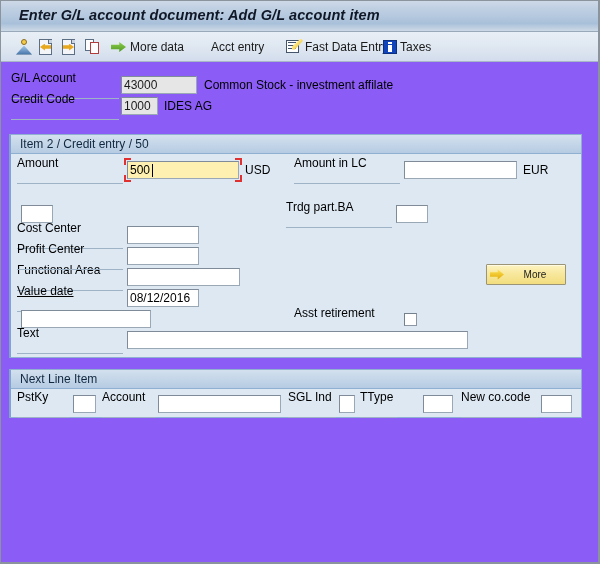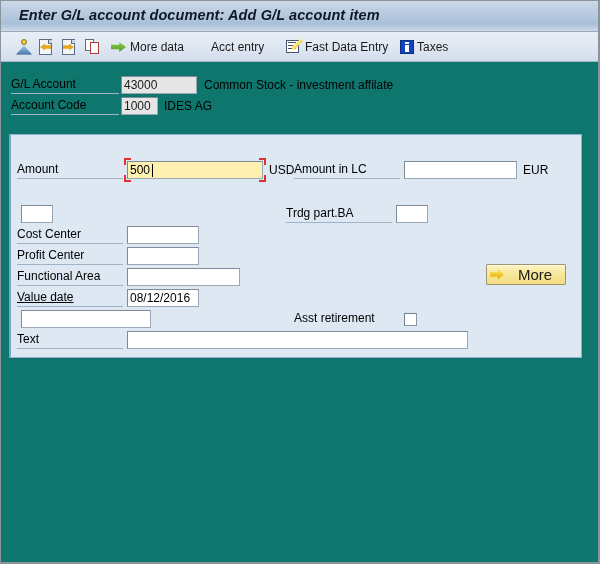--- a/index.html
+++ b/index.html
@@ -17,21 +17,21 @@
   }
   .window {
     position: absolute;
     left: 0; top: 0;
     width: 600px;
     height: 564px;
     box-sizing: border-box;
     border: 1px solid #8b949c;
     border-right: 2px solid #8b949c;
     border-bottom: 2px solid #8b949c;
-    background: #0f766e;
+    background: #8b5cf6;
   }
   
   .titlebar {
     position: absolute;
     left: 0; top: 0;
     width: 597px;
     height: 31px;
     background: linear-gradient(to bottom, #ced9e7 0%, #c3d2e4 18%, #b4c8de 52%, #a9c0da 75%, #cdd9e6 100%);
     border-bottom: 1px solid #9aa9ba;
     box-sizing: border-box;
@@ -165,21 +165,21 @@
     height: 20px;
     display: flex;
     align-items: center;
   }
   .lbl {
     font-size: 12px;
     color: #000000;
     line-height: 14px;
     border-bottom: 1px solid #9fb3c6;
     white-space: nowrap;
-    padding-bottom: 2px;
+    padding-bottom: 13px;
   }
   .lbl.plain { border-bottom: none; }
 
   .fld {
     box-sizing: border-box;
     height: 18px;
     border: 1px solid #9aa7b4;
     border-top-color: #7f8b98;
     border-left-color: #7f8b98;
     background: #ffffff;
@@ -255,21 +255,21 @@
   
   .btn {
     position: absolute;
     box-sizing: border-box;
     height: 21px;
     background: linear-gradient(to bottom, #fdf3c0 0%, #f7e79a 50%, #f2dd7e 100%);
     border: 1px solid #9b9477;
     border-radius: 1px;
     display: flex;
     align-items: center;
-    font-size: 15px;
+    font-size: 10px;
     color: #1b1b1b;
     cursor: default;
     box-shadow: inset 0 1px 0 #fffbe2;
   }
   .btn .btn-label {
     flex: 1;
     text-align: center;
     white-space: nowrap;
   }
   .btn .btn-ico {
@@ -359,52 +359,55 @@
 
     <div class="tb-item" style="left:283px;">
       <span class="ico ico-fast">
         <span class="sheet2"></span>
           <span class="lines"></span>
           <span class="pencil"></span>
       </span>
       <span class="tb-label">Fast Data Entry</span>
     </div>
 
-    <div class="tb-item" style="left:397px;justify-content:flex-end;">
+    <div class="tb-item" style="left:380px;justify-content:flex-end;">
       <span class="ico ico-info">
         <span class="box"></span>
           <span class="bar1"></span>
           <span class="bar2"></span>
       </span>
       <span class="tb-label">Taxes</span>
     </div>
   </div>
 
   <div class="hdr">
 
     <div class="row" style="left:10px; top:12px;">
       <span class="lbl" style="width:108px;">G/L Account</span>
       <input class="fld ro" style="width: 76px; margin-left: 2px;" readonly="" value="43000">
       <span class="unit" style="margin-left:7px;">Common Stock - investment affilate</span>
     </div>
 
     <div class="row" style="left:10px; top:33px;">
-      <span class="lbl" style="width:108px;">Account Code</span>
+      <span class="lbl" style="width:108px;">Credit Code</span>
       <input class="fld ro" style="width: 37px; margin-left: 2px;" readonly="" value="1000">
       <span class="unit" style="margin-left:6px;">IDES AG</span>
     </div>
   </div>
 
   <div class="group" style="left:8px; top:133px; width:573px; height:224px;">
+    <div class="group-title">
+      <span>Item 2 / Credit entry / 50</span>
+    </div>
     <div class="group-body">
 
       <div class="row" style="left:6px; top:6px;">
         <span class="lbl" style="width:106px;">Amount</span>
         <span class="focus-wrap" style="margin-left:4px;">
-          <input class="fld focus" style="width: 136px;" value="500">
+          <input class="fld focus" style="width: 112px;" value="500">
           <span class="corner-mark c-tl"></span>
           <span class="corner-mark c-tr"></span>
           <span class="corner-mark c-bl"></span>
           <span class="corner-mark c-br"></span>
           <span class="caret" style="left:25px;"></span>
         </span>
         <span class="unit" style="margin-left:6px;">USD</span>
       </div>
 
       <div class="row" style="left:283px; top:6px;">
@@ -460,14 +463,33 @@
 
       <div class="row" style="left:6px; top:176px;">
         <span class="lbl" style="width:106px;">Text</span>
         <input class="fld" style="width: 341px; margin-left: 4px;" value="">
       </div>
 
 
     </div>
   </div>
 
+  <div class="group" style="left:8px; top:368px; width:573px; height:49px;">
+    <div class="group-title">
+      <span>Next Line Item</span>
+    </div>
+    <div class="group-body">
+      <div class="row" style="left:6px; top:5px;">
+        <span class="lbl" style="width:52px;">PstKy</span>
+        <input class="fld" style="width: 23px; margin-left: 4px;" value="">
+        <span class="lbl" style="width:54px; margin-left:6px;">Account</span>
+        <input class="fld" style="width: 123px; margin-left: 2px;" value="">
+        <span class="lbl" style="width:48px; margin-left:7px;">SGL Ind</span>
+        <input class="fld" style="width: 16px; margin-left: 3px;" value="">
+        <span class="lbl" style="width:37px; margin-left:5px;">TType</span>
+        <input class="fld" style="width: 30px; margin-left: 26px;" value="">
+        <span class="lbl" style="width:77px; margin-left:8px;">New co.code</span>
+        <input class="fld" style="width: 31px; margin-left: 3px;" value="">
+      </div>
+    </div>
+  </div>
 
 </div>
 
 </body></html>

